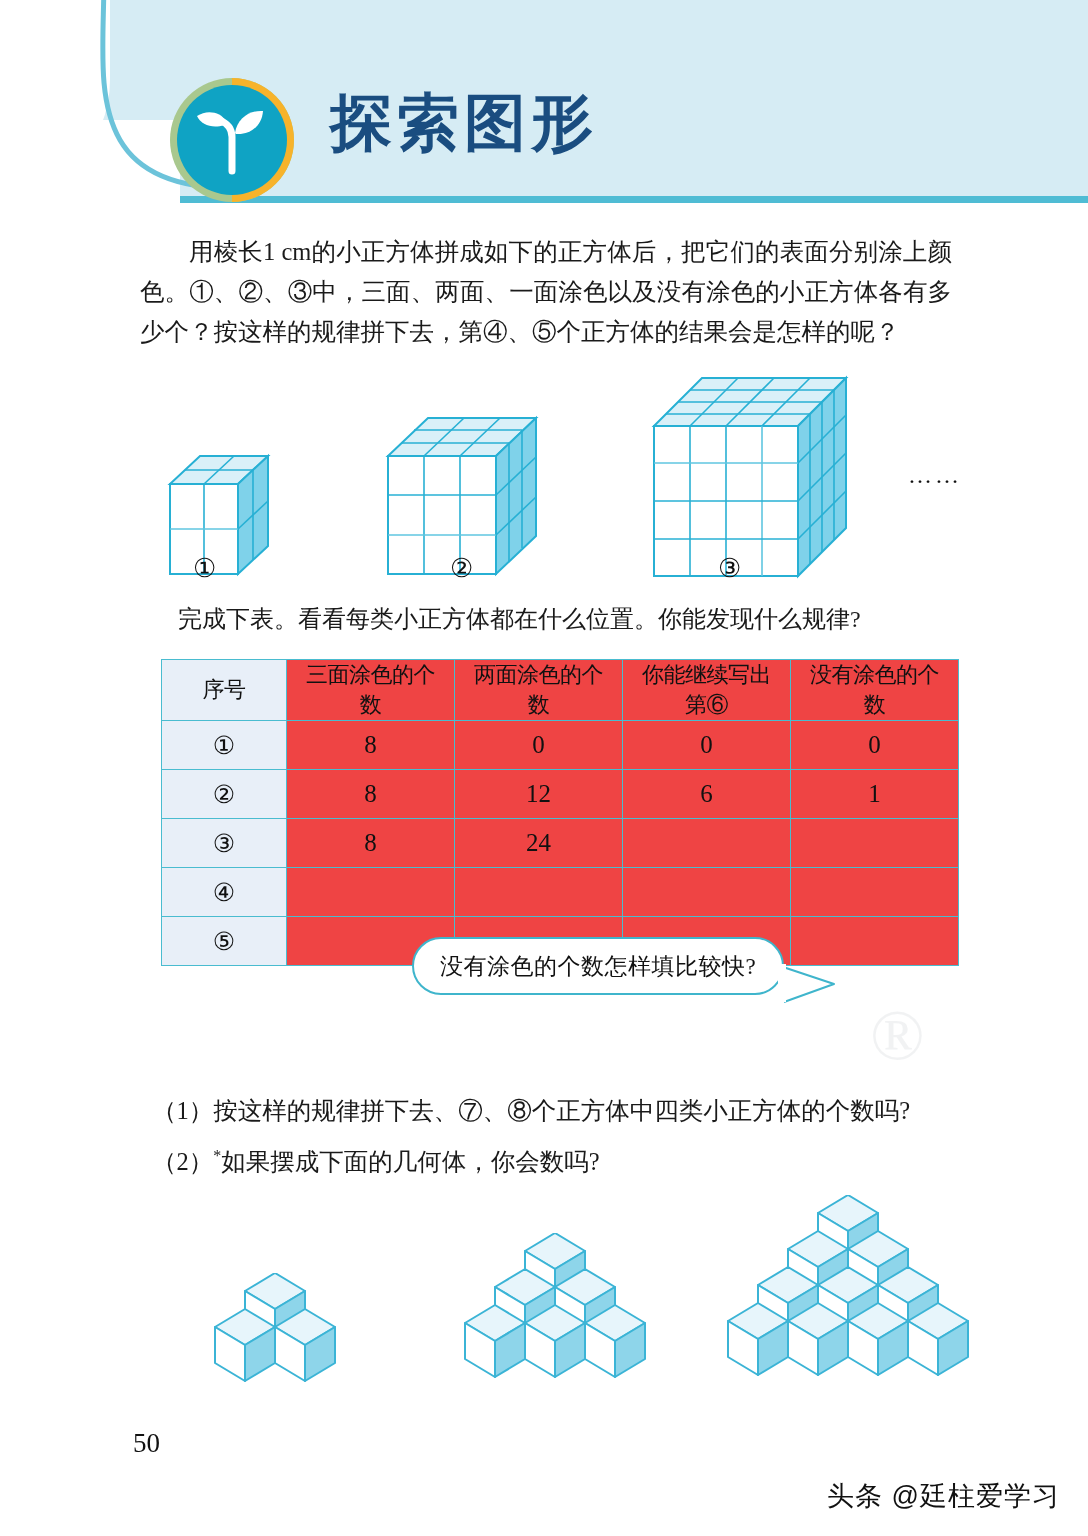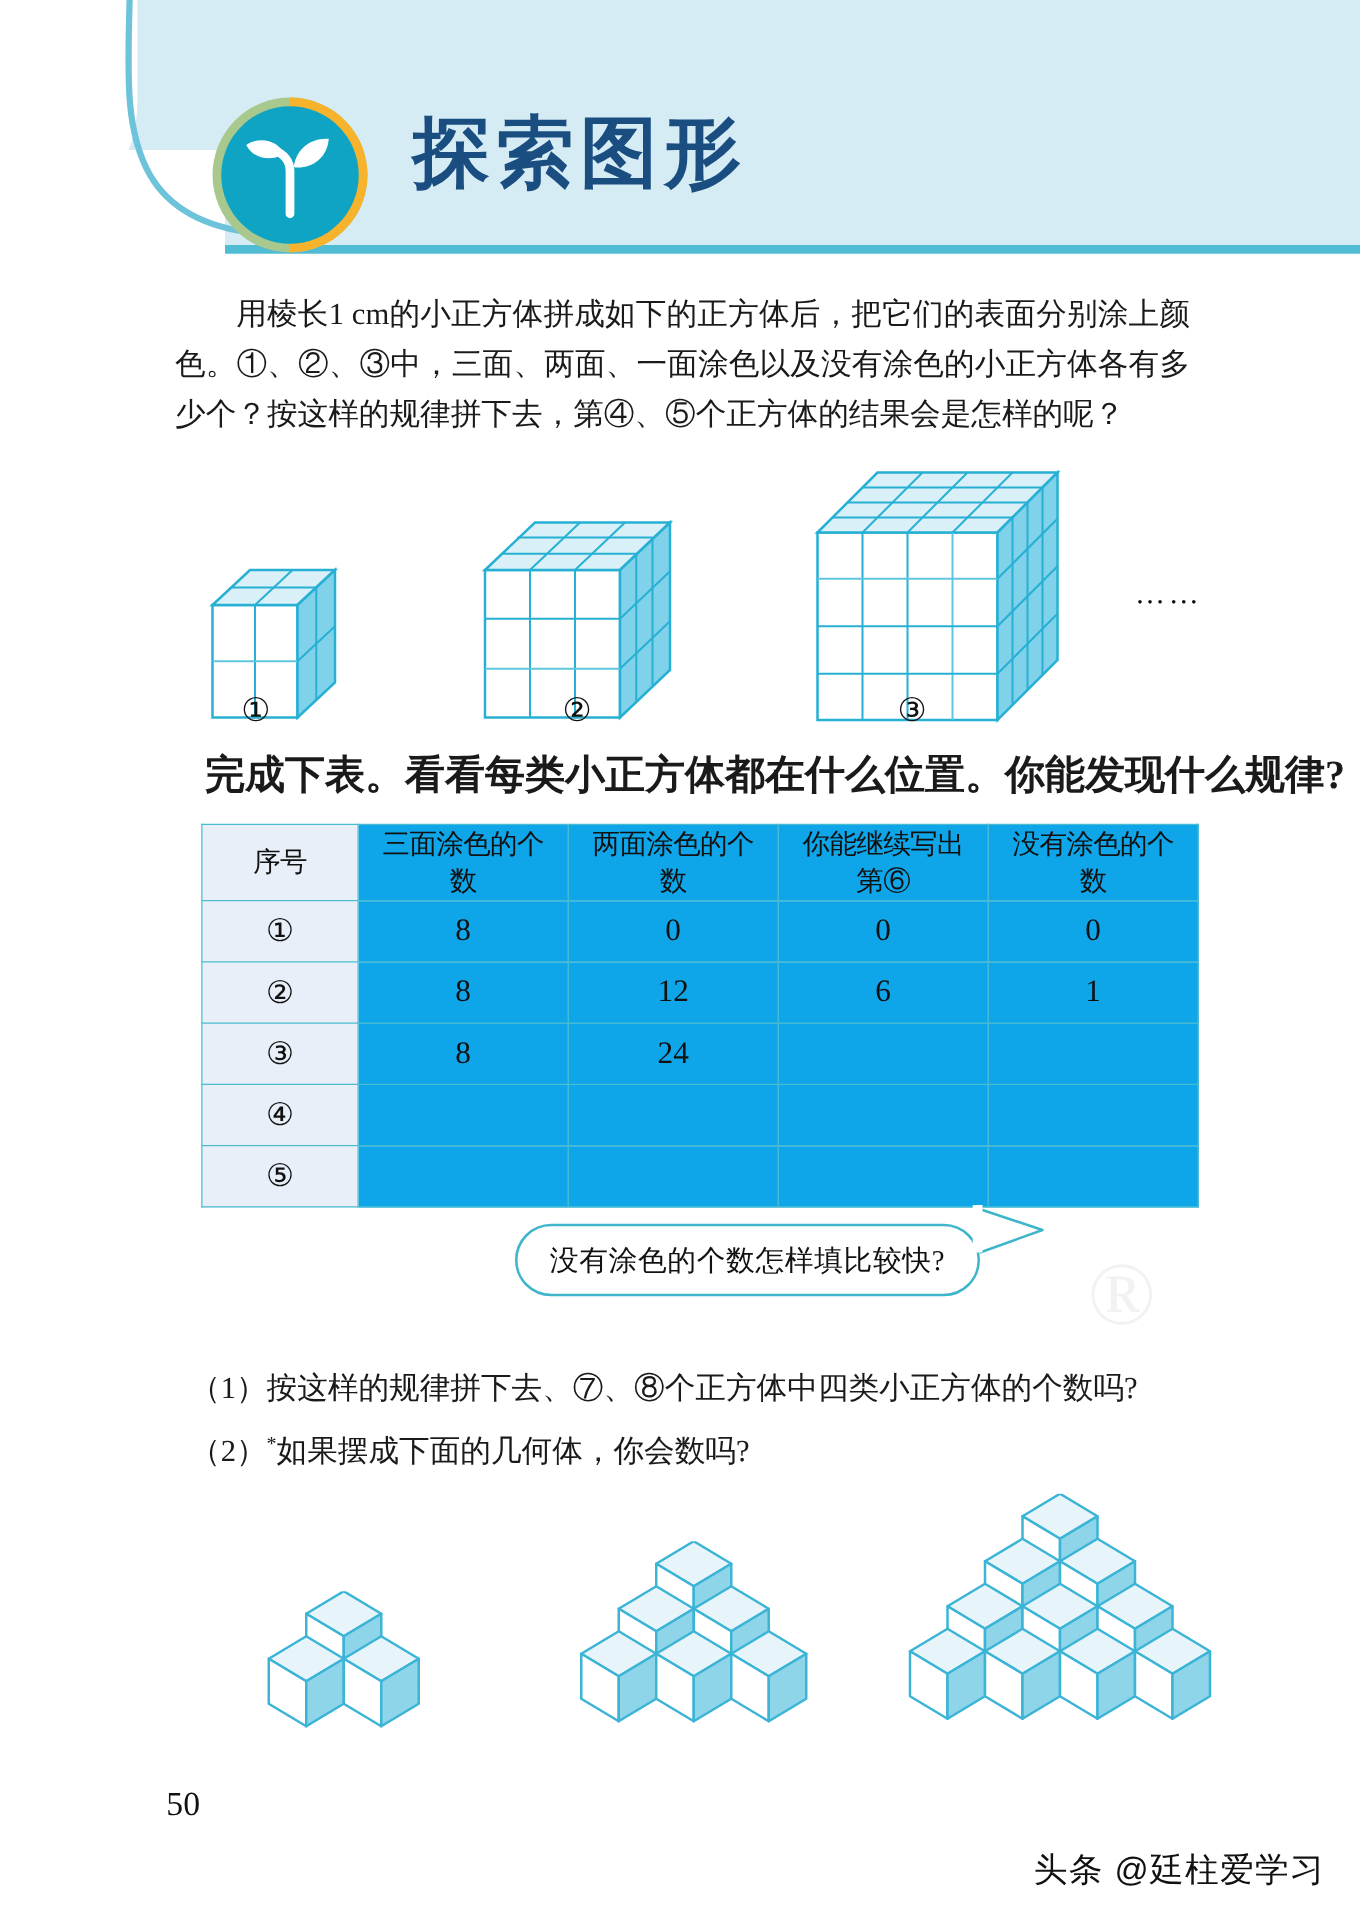--- a/index.html
+++ b/index.html
@@ -102,25 +102,24 @@
     top: 232px;
     width: 812px;
     font-size: 24.5px;
     line-height: 40px;
     text-indent: 49px;
     text-align: justify;
     letter-spacing: 0px;
   }
   .line-note {
     position: absolute;
-    left: 164px;
+    left: 178px;
     top: 602px;
-    font-size: 32px;
+    font-size: 24px;
     line-height: 34px;
-    font-weight: bold;
   }
 
   
   .figures-row {
     position: absolute;
     left: 0; top: 356px;
     width: 1088px; height: 240px;
   }
   .fig-caption {
     position: absolute;
@@ -144,21 +143,21 @@
     top: 659px;
     width: 798px;
   }
   table.data {
     border-collapse: collapse;
     width: 798px;
     table-layout: fixed;
   }
   table.data th, table.data td {
     border: 1.4px solid #49bcd0;
-    background: #0ea5e9;
+    background: #ef4444;
     text-align: center;
     vertical-align: middle;
     font-family: "Liberation Serif", "DejaVu Serif", serif;
     color: #111;
   }
   table.data th {
     font-size: 22px;
     font-weight: normal;
     height: 44px;
     padding: 0 16px;
@@ -171,21 +170,21 @@
   table.data th.c0, table.data td.c0 {
     background: #e8eff8;
     width: 92px;
   }
   table.data td.c0 { font-size: 25px; }
 
   
   .bubble {
     position: absolute;
     left: 412px;
-    top: 979px;
+    top: 937px;
     width: 372px;
     height: 58px;
     border: 2px solid #3fb5cc;
     border-radius: 30px;
     background: #ffffff;
     display: flex;
     align-items: center;
     justify-content: center;
     box-sizing: border-box;
   }

